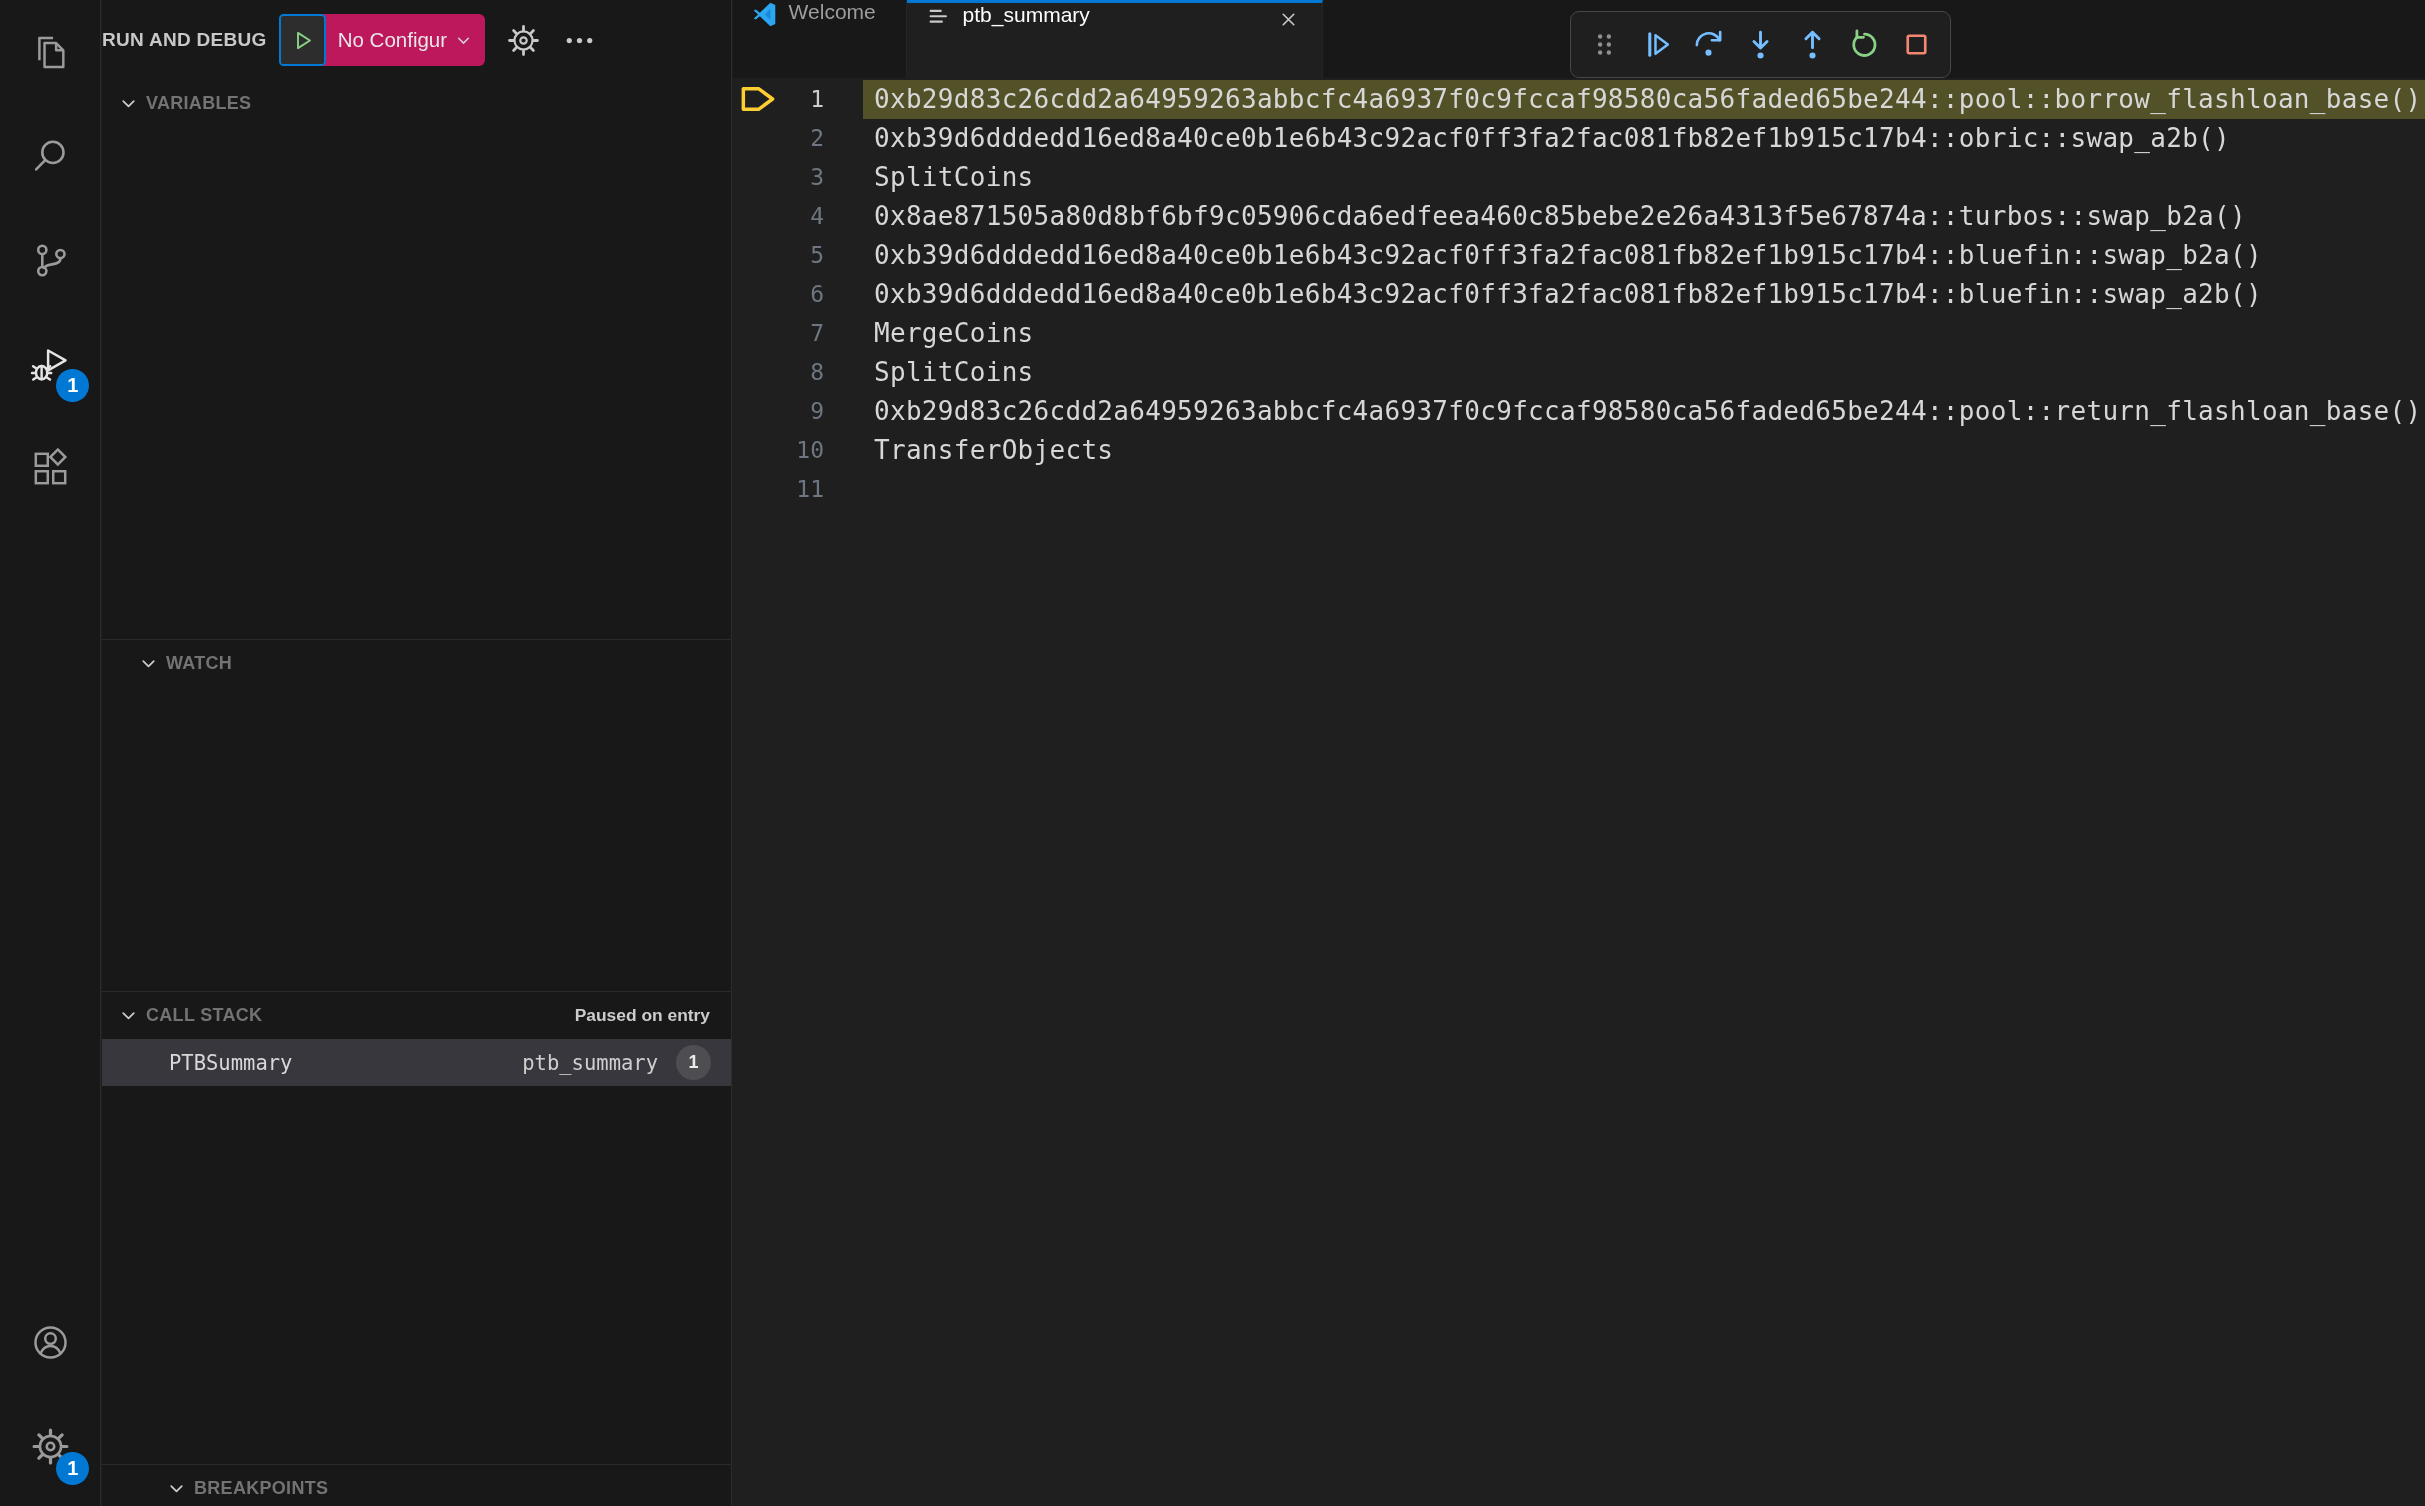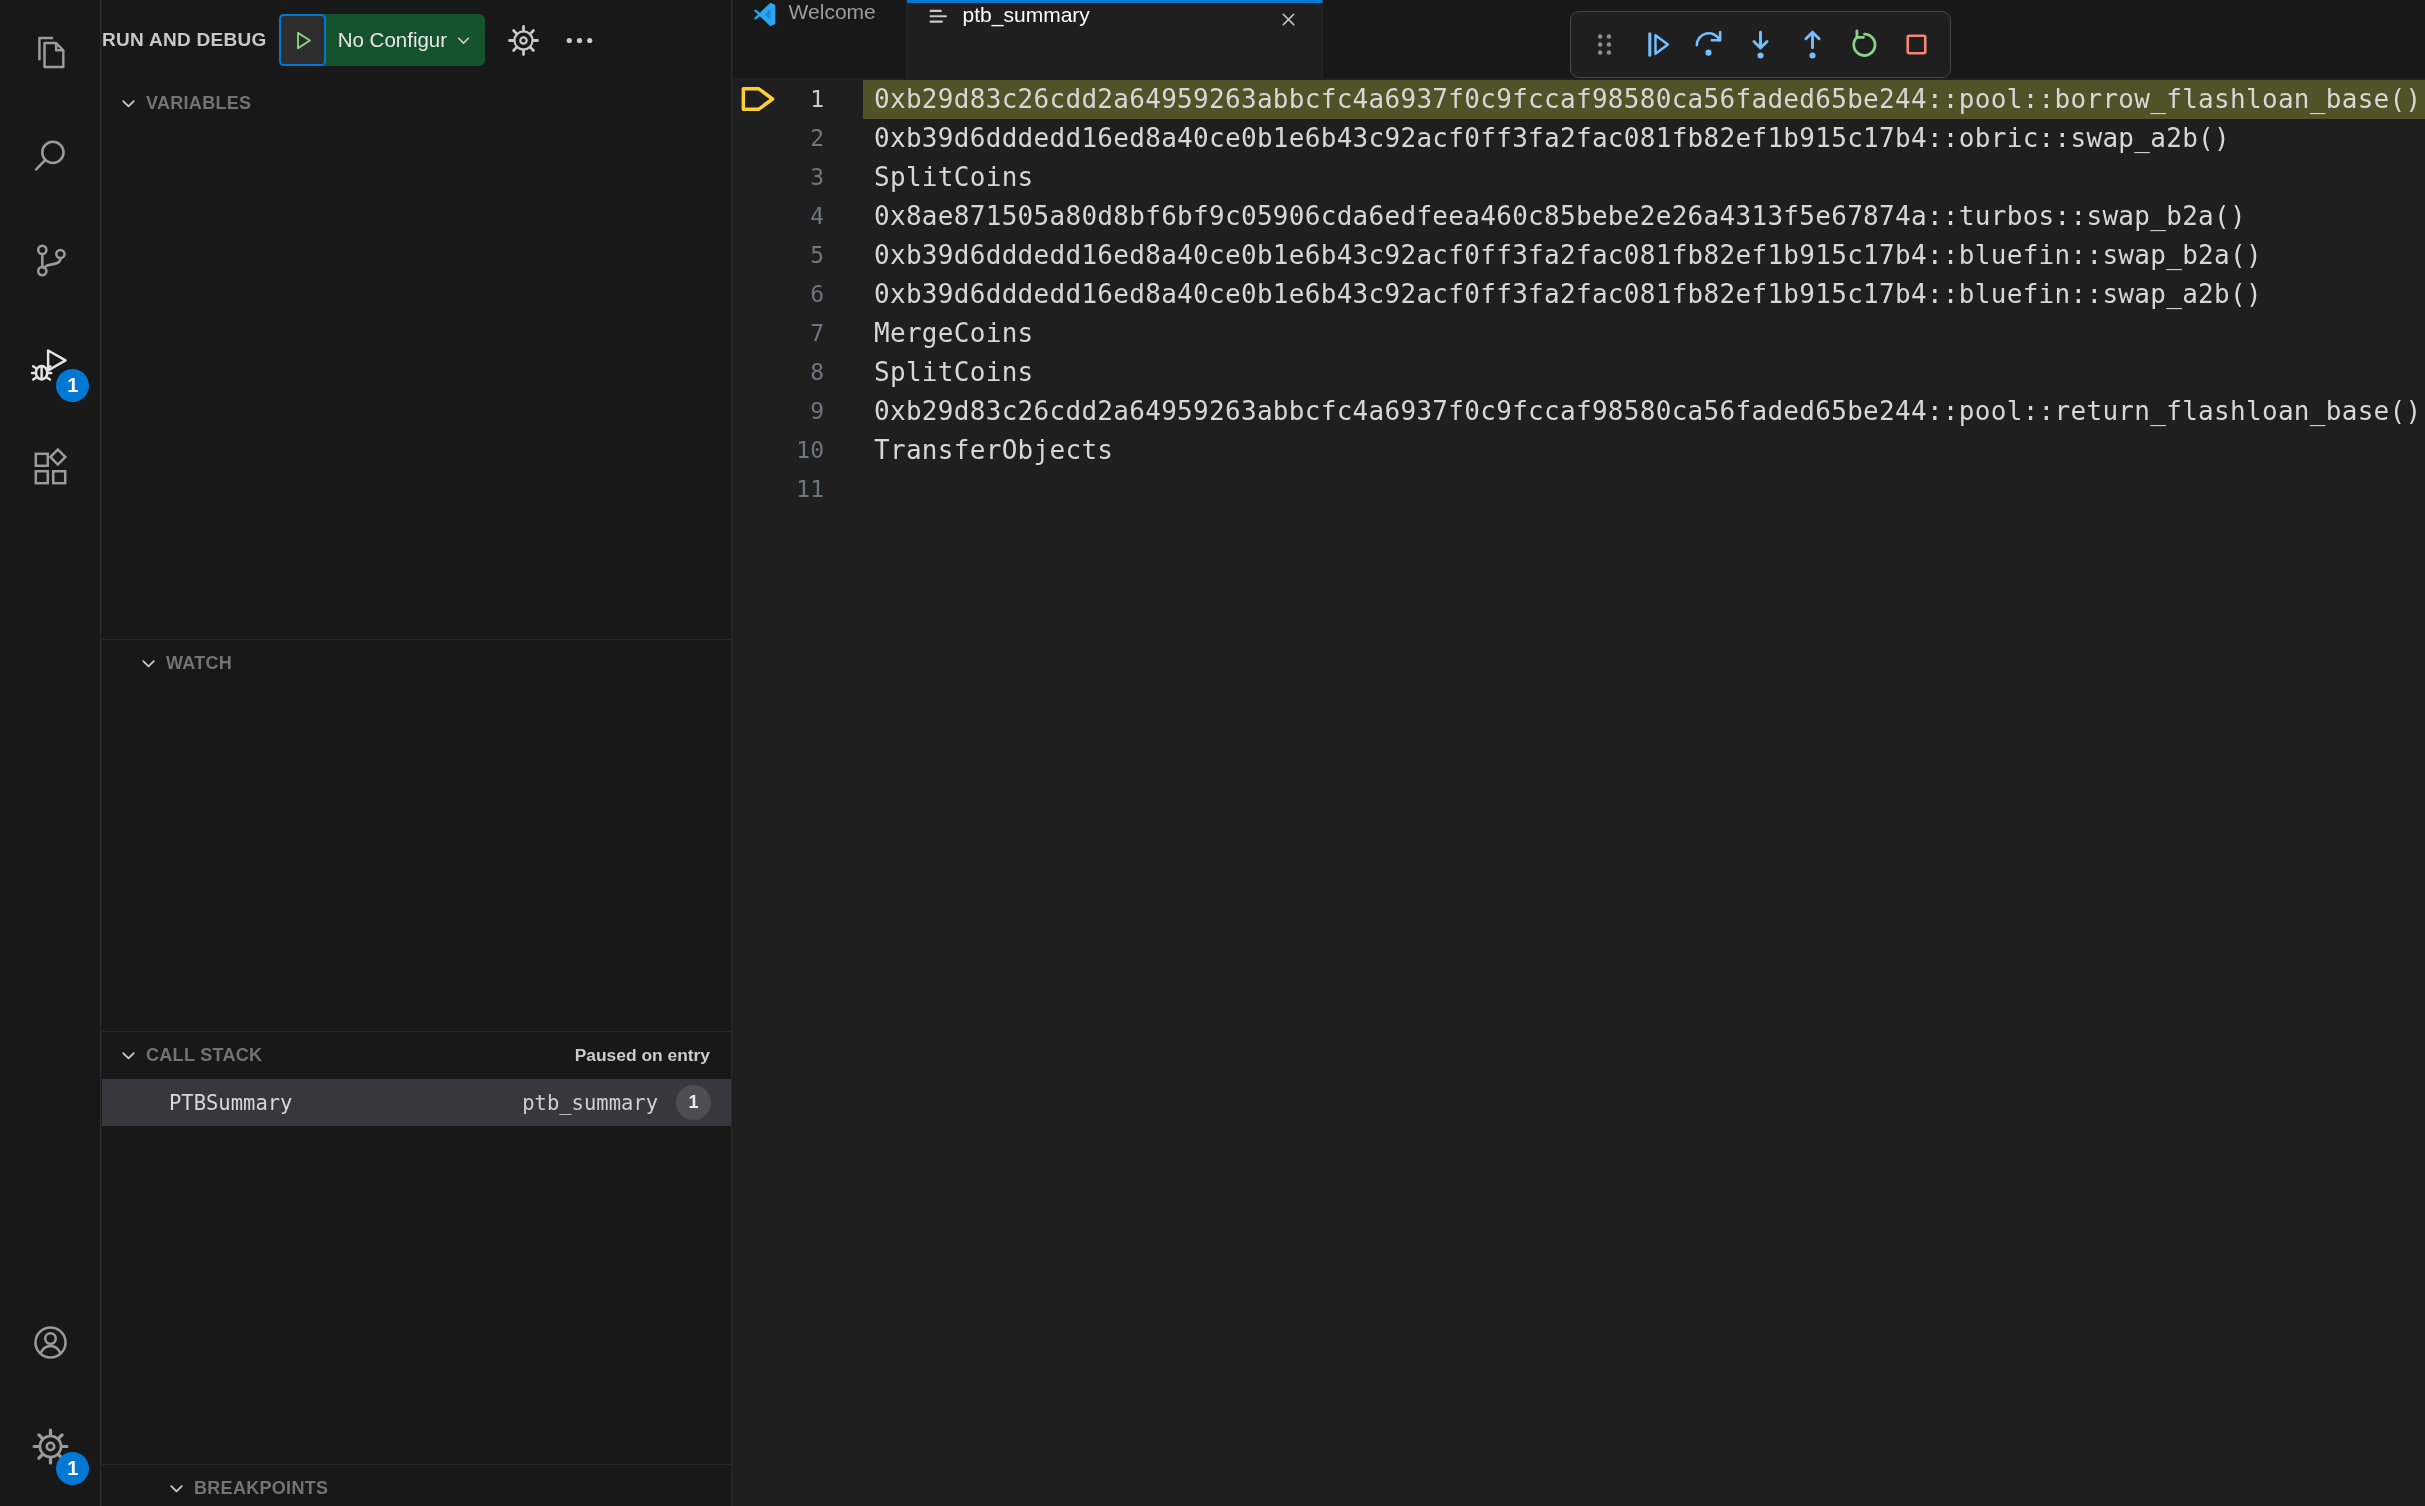--- a/index.html
+++ b/index.html
@@ -22,30 +22,30 @@
 
   
   .sidebar{position:absolute;left:102px;top:0;width:630px;height:100%;background:#181818;
     border-right:1.5px solid #2b2b2b;box-sizing:border-box;color:#ccc;}
   .sidebar-header{height:80px;display:flex;align-items:center;}
   .panel-title{font-size:19px;font-weight:600;letter-spacing:0.3px;white-space:nowrap;color:#c8c8c8;}
   .start-control{display:flex;align-items:stretch;height:52px;margin-left:12px;}
   .play-box{width:47px;border:2.3px solid #0078d4;background:#2d2d2d;border-radius:4.6px;
     display:flex;align-items:center;justify-content:center;box-sizing:border-box;z-index:1;padding:0;cursor:pointer;}
   .play-box svg{width:27px;height:27px;color:#89d185;}
-  .config-dropdown{background:#14532d;border-radius:0 6px 6px 0;display:flex;align-items:center;gap:6px;
+  .config-dropdown{background:#be185d;border-radius:0 6px 6px 0;display:flex;align-items:center;gap:6px;
     padding:0 10.6px 0 15px;margin-left:-3px;font-size:20.5px;color:#e8e8e8;cursor:pointer;white-space:nowrap;}
   .config-dropdown svg{width:21px;height:21px;color:#d0d0d0;}
   .icon-btn{background:none;border:0;color:#c9c9c9;margin-left:21px;padding:0;cursor:pointer;display:flex;}
   .icon-btn svg{width:35px;height:35px;}
 
   .section{position:absolute;left:0;right:0;border-top:1.5px solid #2b2b2b;box-sizing:border-box;}
   .sec-variables{top:80px;height:560px;border-top:none;}
   .sec-watch{top:639px;height:384px;padding-left:20px;}
-  .sec-callstack{top:1031px;height:441px;}
+  .sec-callstack{top:991px;height:441px;}
   .sec-breakpoints{top:1464px;bottom:0;padding-left:48px;}
   .sec-header{height:47px;display:flex;align-items:center;padding:0 21px 0 15px;gap:6px;cursor:pointer;}
   .sec-header svg{width:23px;height:23px;color:#ccc;flex:none;}
   .sec-label{font-size:18px;font-weight:700;letter-spacing:0.3px;color:#737373;white-space:nowrap;}
   .sec-status{margin-left:auto;font-size:17.4px;font-weight:700;color:#ccc;padding-left:24px;}
 
   .frame-row{height:47px;display:flex;align-items:center;background:#37373d;
     padding:0 20px 0 67px;font-family:"DejaVu Sans Mono",monospace;font-size:20.5px;color:#d8d8d8;cursor:pointer;}
   .frame-src{margin-left:auto;color:#d0d0d0;}
   .frame-badge{margin-left:18px;min-width:35px;height:35px;border-radius:17.4px;background:#4d4d52;color:#ececec;

